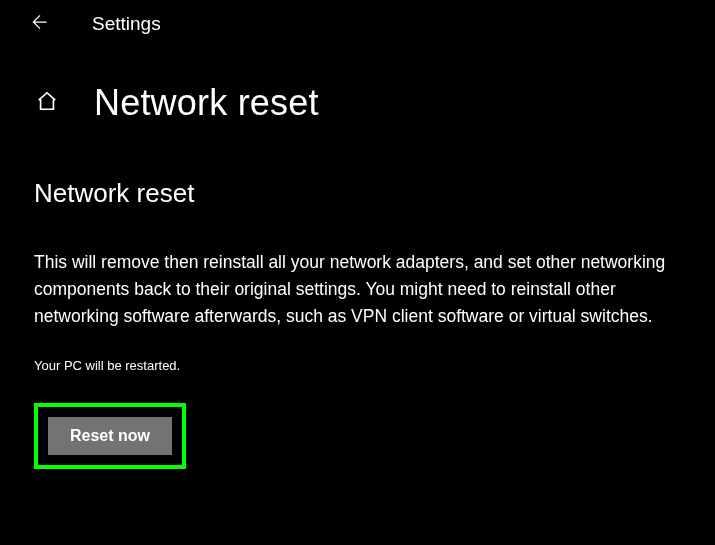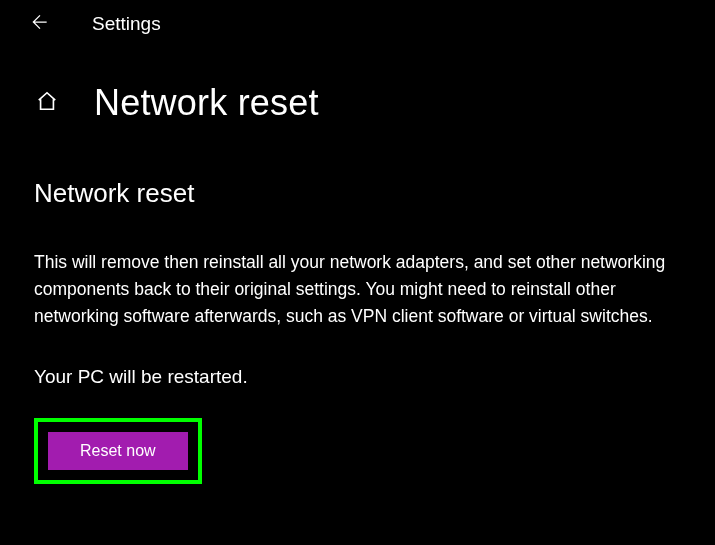--- a/index.html
+++ b/index.html
@@ -59,40 +59,40 @@
   }
   .section-heading {
     font-size: 26px;
     font-weight: 300;
     margin: 0 0 40px 0;
   }
   .body-text {
     font-size: 17.5px;
     line-height: 1.55;
     font-weight: 300;
-    margin: 0 0 36px 0;
+    margin: 0 0 28px 0;
   }
   .body-text-2 {
-    font-size: 19px;
+    font-size: 13px;
     font-weight: 300;
     margin: 0 0 30px 0;
   }
   .highlight-box {
     display: inline-block;
     border: 4px solid #00ff00;
     padding: 10px;
   }
   .reset-btn {
-    background: #a21caf;
+    background: #737373;
     color: #fff;
     border: none;
     font-size: 16px;
     font-family: inherit;
-    font-weight: 400;
-    padding: 10px 32px;
+    font-weight: 700;
+    padding: 10px 22px;
     cursor: pointer;
   }
 </style>
 </head>
 <body>
 
 <div class="topbar">
   <div class="back-btn">
     <span>
       <svg viewBox="0 0 24 24" fill="none" stroke="#fff" stroke-width="1.5">

